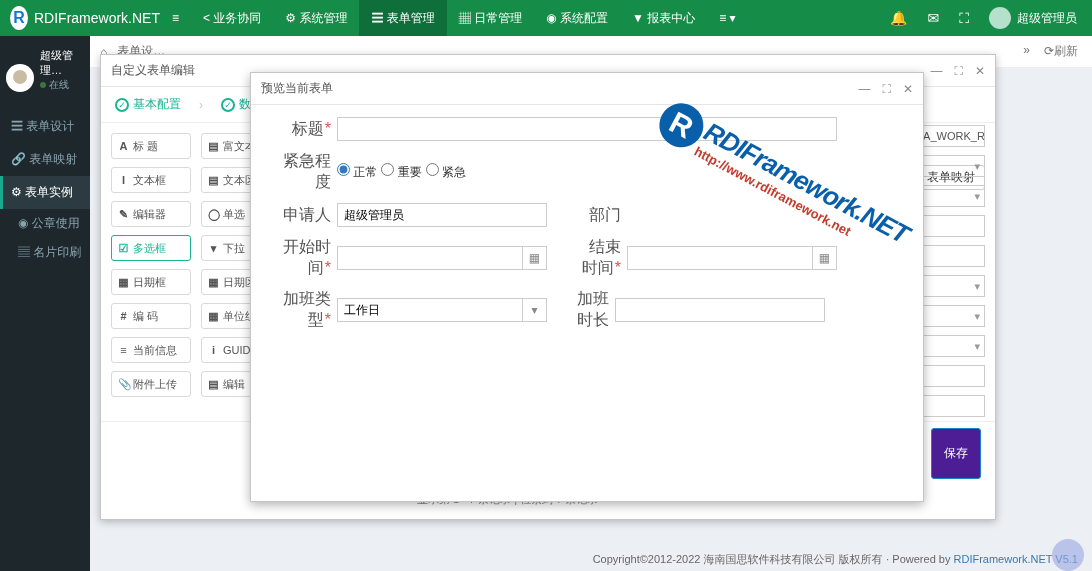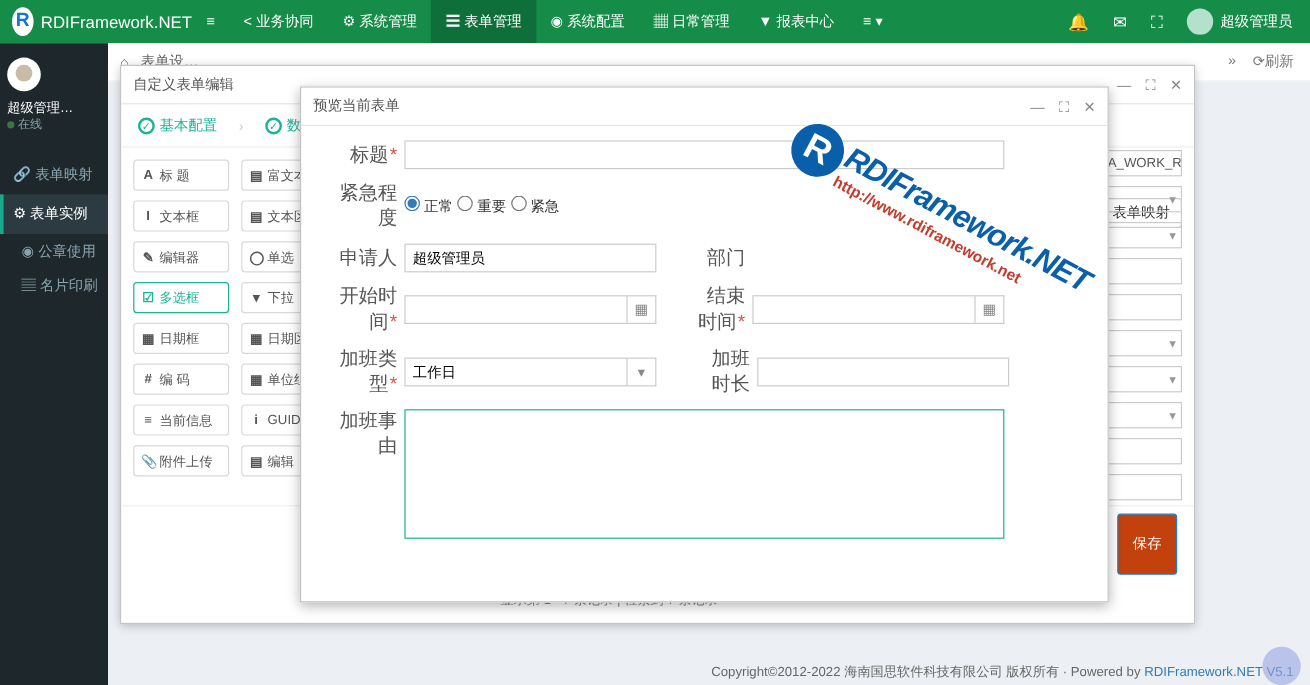--- a/index.html
+++ b/index.html
@@ -12,21 +12,21 @@
 .top-nav { display: flex; align-items: center; flex: 1; }
 .nav-link { padding: 0 12px; line-height: 36px; color: #fff; font-size: 12px; }
 .nav-link.active { background: #0f6f3a; }
 .top-right { display: flex; align-items: center; padding-right: 15px; gap: 20px; }
 .top-icon { color: #fff; font-size: 14px; }
 .user-chip { display: flex; align-items: center; gap: 6px; }
 .avatar-sm { width: 22px; height: 22px; border-radius: 50%; background: #b5e0cc; display: flex; align-items: center; justify-content: center; }
 
 
 .left-col { position: absolute; left: 0; top: 36px; bottom: 0; width: 90px; background: #1e282c; color: #8aa4af; }
-.user-block { padding: 12px 6px; display: flex; align-items: flex-start; gap: 6px; flex-direction: column; }
+.user-block { padding: 12px 6px; display: flex; align-items: flex-end; gap: 6px; }
 .avatar-lg { width: 28px; height: 28px; border-radius: 50%; background: #fff; flex-shrink: 0; position: relative; overflow: hidden; }
 .avatar-lg::after { content: ""; position: absolute; left: 7px; top: 6px; width: 14px; height: 14px; border-radius: 50%; background: #c9bca4; }
 .status-dot { width: 6px; height: 6px; background: #3c763d; border-radius: 50%; display: inline-block; margin-right: 3px; }
 .side-menu { list-style: none; margin-top: 6px; }
 .side-item { padding: 8px 8px; font-size: 12px; border-left: 3px solid transparent; }
 .side-item.active { color: #fff; border-left-color: #19aa8d; background: #2c3b41; }
 .side-sub { padding: 6px 8px 6px 18px; font-size: 12px; color: #8aa4af; }
 .side-sub.green { color: #19aa8d; }
 
 
@@ -54,21 +54,21 @@
 .prop-row { display: flex; align-items: center; margin-bottom: 8px; gap: 4px; }
 .prop-lbl { width: 28px; font-size: 11px; color: #666; text-align: right; }
 .prop-val { flex: 1; height: 22px; border: 1px solid #ccc; font-size: 11px; padding: 0 4px; display: flex; align-items: center; color: #555; overflow: hidden; white-space: nowrap; }
 .prop-val.select::after { content: "▾"; margin-left: auto; color: #999; }
 
 
 .modal1-ft { position: absolute; bottom: 34px; left: 0; right: 0; padding: 6px 14px; display: flex; gap: 8px; justify-content: flex-end; border-top: 1px solid #eee; }
 .modal1-info { position:absolute; bottom:12px; left:316px; font-size:11px; color:#888; }
 .btn { padding: 16px 12px; border: 1px solid #ccc; border-radius: 3px; background: #fff; font-size: 12px; }
 .btn.warn { background: #f0ad4e; border-color: #eea236; color: #fff; }
-.btn.primary { background: #c2410c; border-color: #1c84c6; color: #fff; margin-left: 20px; }
+.btn.primary { background: #4c1d95; border-color: #1c84c6; color: #fff; margin-left: 20px; }
 
 
 .modal2 { position: absolute; left: 250px; top: 72px; width: 674px; height: 430px; background: #fff; border: 1px solid #c5c5c5; box-shadow: 0 3px 10px rgba(0,0,0,0.3); }
 .form-body { padding: 12px 20px; }
 .form-row { display: flex; align-items: center; margin-bottom: 10px; }
 .form-group { display: flex; align-items: center; }
 .flabel { width: 66px; text-align: right; padding-right: 6px; font-size: 16px; color: #555; }
 .req { color: #d9534f; margin-left: 1px; }
 .finput { height: 24px; border: 1px solid #ccc; padding: 0 6px; font-size: 12px; }
 .finput.full { width: 500px; }
@@ -98,22 +98,22 @@
 <div class="header">
   <div class="logo">
     <div class="logo-badge">R</div>
     <span>RDIFramework.NET</span>
   </div>
   <div class="top-nav">
     <span class="nav-link">≡</span>
     <span class="nav-link">&lt; <span>业务协同</span></span>
     <span class="nav-link">⚙ <span>系统管理</span></span>
     <span class="nav-link active">☰ <span>表单管理</span></span>
+    <span class="nav-link">▦ <span>日常管理</span></span>
     <span class="nav-link">◉ <span>系统配置</span></span>
-    <span class="nav-link">▦ <span>日常管理</span></span>
     <span class="nav-link">▼ <span>报表中心</span></span>
     <span class="nav-link">≡ ▾</span>
   </div>
   <div class="top-right">
     <span class="top-icon">🔔</span>
     <span class="top-icon">✉</span>
     <span class="top-icon">⛶</span>
     <div class="user-chip">
       <div class="avatar-sm"></div>
       <span>超级管理员</span>
@@ -123,20 +123,21 @@
 
 <div class="left-col">
   <div class="user-block">
     <div class="avatar-lg"></div>
     <div>
       <div style="color:#fff;font-size:11px">超级管理…</div>
       <div style="font-size:10px"><span class="status-dot"></span><span>在线</span></div>
     </div>
   </div>
   <ul class="side-menu">
+    <li class="side-item">☰ <span>表单设计</span></li>
     <li class="side-item">🔗 <span>表单映射</span></li>
     <li class="side-item active">⚙ <span>表单实例</span></li>
     <li class="side-sub">◉ <span>公章使用</span></li>
     <li class="side-sub">▤ <span>名片印刷</span></li>
   </ul>
 </div>
 
 <div class="work">
   <div class="tabbar">
     <span>⌂</span>
@@ -332,28 +333,24 @@
         <input class="finput cal" style="">
           <span class="cal-ico">▦</span>
       </div>
     </div>
     <div class="form-row">
       <div class="form-group">
         <span class="flabel"><span>加班类型</span><span class="req">*</span></span>
         <input class="finput sel" value="工作日" style="">
           <span class="sel-ico">▾</span>
       </div>
-      <div class="form-group" style="margin-left:34px">
+      <div class="form-group" style="margin-left:18px">
         <span class="flabel" style="width:50px">加班时长</span>
         <input class="finput half" style="">
       </div>
-    </div>
-    <div class="form-row" style="align-items:flex-start">
-      <span class="flabel">加班事由</span>
-      <textarea class="textarea" style=""></textarea>
     </div>
   </div>
 </div>
 
 <div class="watermark">
   <div style="display:flex;align-items:center;gap:2px">
     <div style="width:44px;height:44px;border-radius:50%;background:#0a5faa;display:flex;align-items:center;justify-content:center;color:#fff;font-size:30px;font-weight:900;font-family:Arial">R</div>
     <div>
       <div class="wm-big">RDIFramework.NET</div>
       <div class="wm-url">http://www.rdiframework.net</div>

